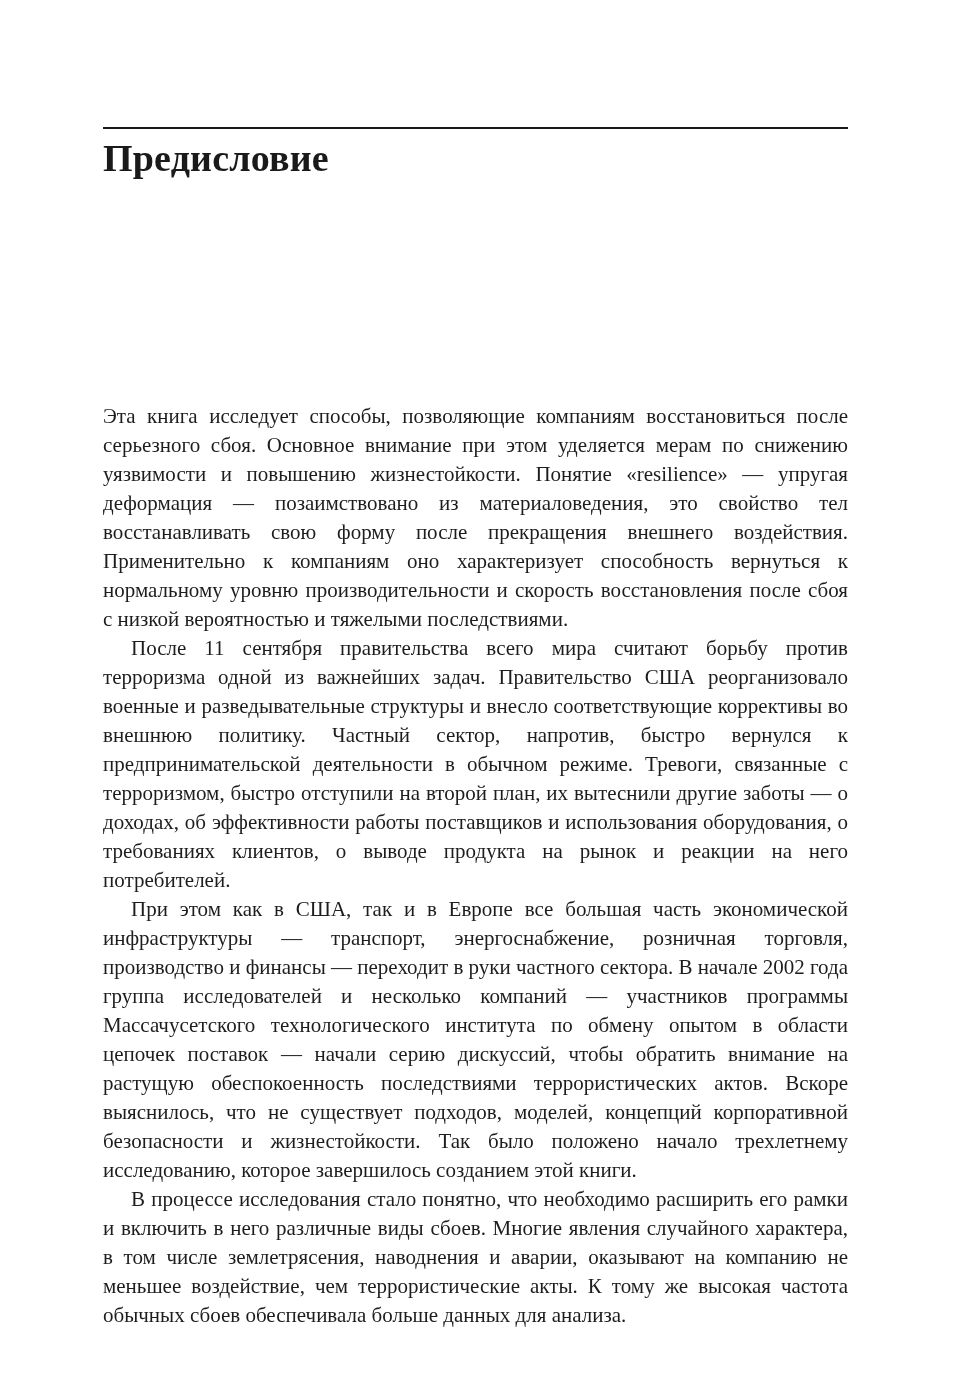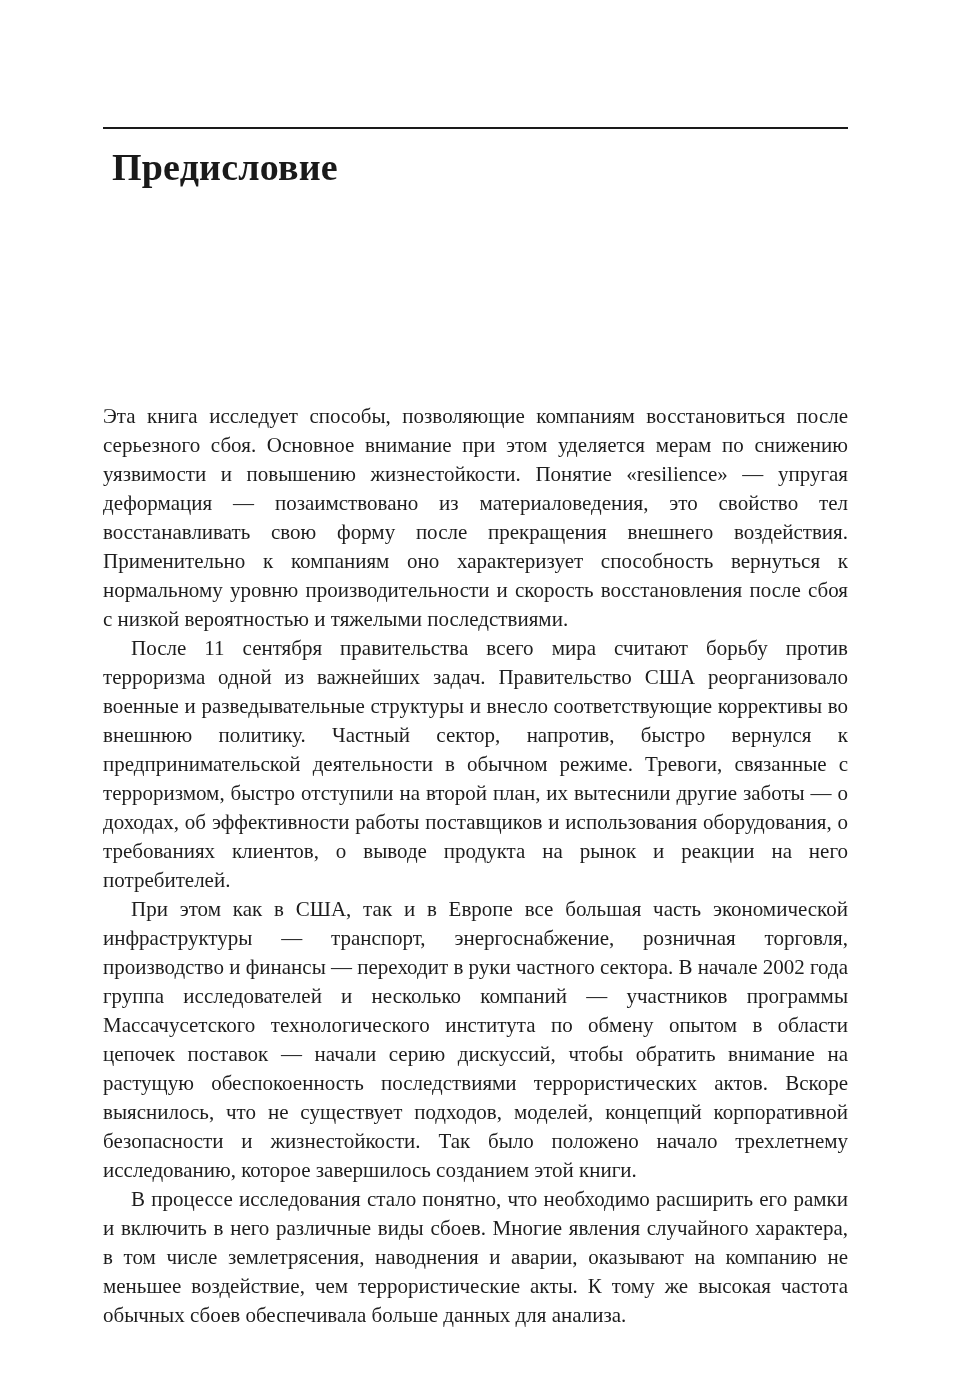--- a/index.html
+++ b/index.html
@@ -27,21 +27,21 @@
     left: 0;
     top: 127px;
     width: 745px;
     height: 2px;
     background: #1a1a1a;
   }
   h1.page-title {
     position: absolute;
     left: 0;
     top: 136px;
-    margin: 9px;
+    margin: 0;
     font-family: "Liberation Serif", "DejaVu Serif", serif;
     font-size: 38px;
     font-weight: 700;
     letter-spacing: 0.2px;
     color: #1a1a1a;
   }
   .body-text {
     position: absolute;
     left: 0;
     top: 402px;

